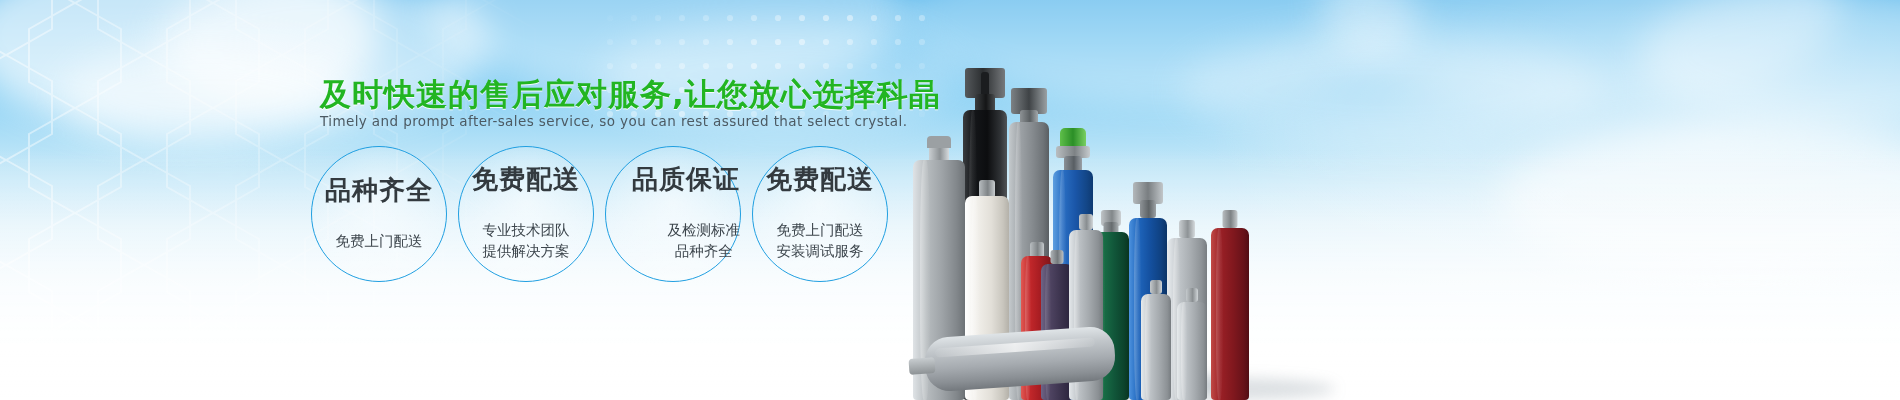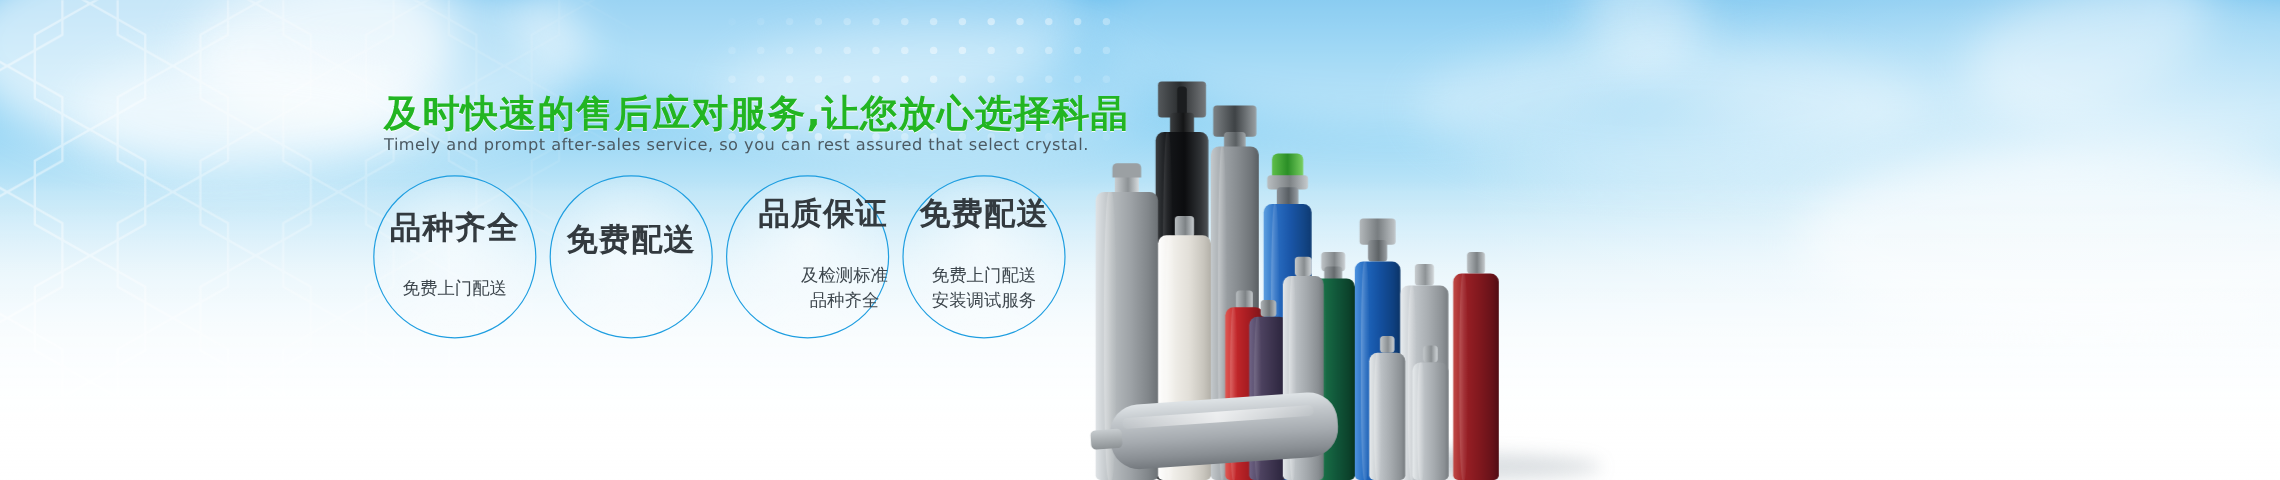--- a/index.html
+++ b/index.html
@@ -278,20 +278,24 @@
   <div class="badges">
     <div class="badge b1">
       <div class="t">品种齐全</div>
       <div class="s">
         <div>免费上门配送</div>
         <div></div>
       </div>
     </div>
     <div class="badge b2">
       <div class="t">免费配送</div>
+      <div class="s">
+        <div>专业技术团队</div>
+        <div>提供解决方案</div>
+      </div>
     </div>
     <div class="badge b3">
       <div class="t">品质保证</div>
       <div class="s">
         <div>及检测标准</div>
         <div>品种齐全</div>
       </div>
     </div>
     <div class="badge b4">
       <div class="t">免费配送</div>

